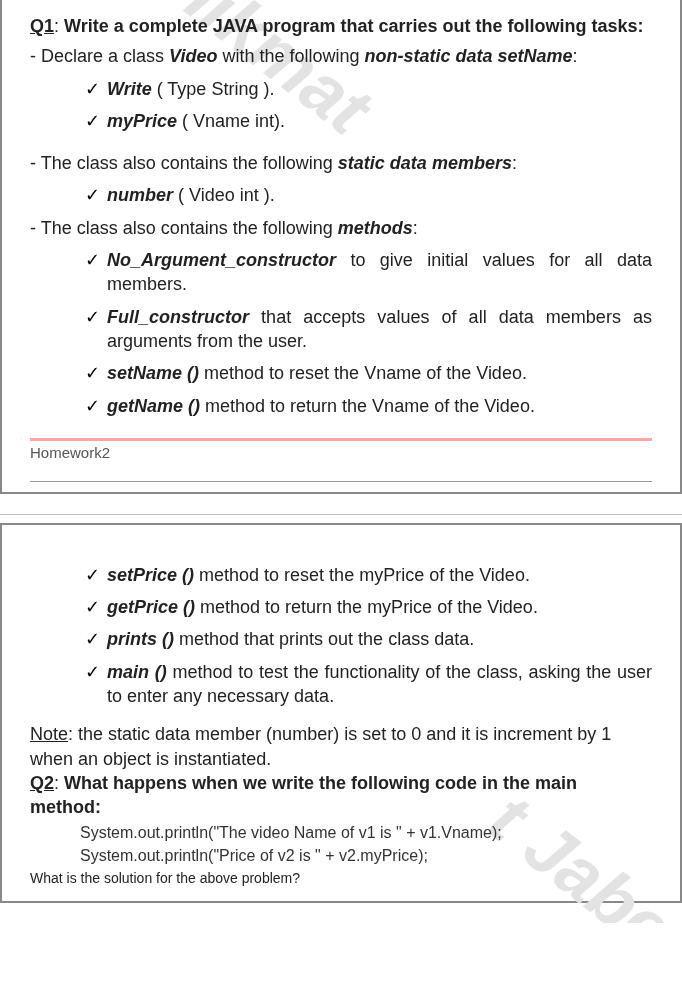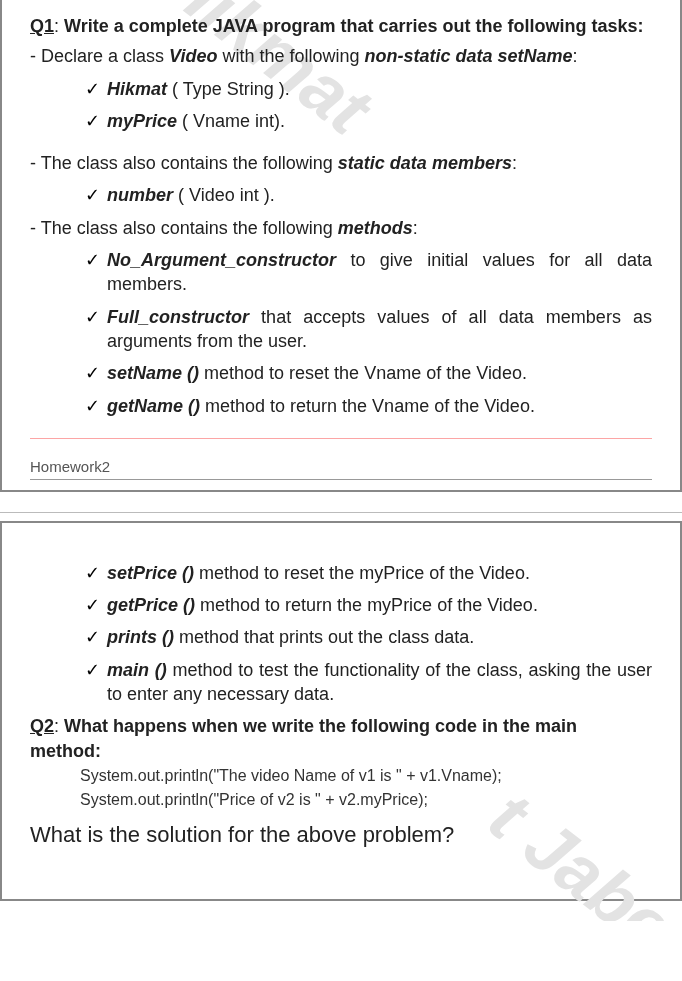--- a/index.html
+++ b/index.html
@@ -56,29 +56,29 @@
     .ital-term {
       font-style: italic;
       font-weight: 700;
     }
     .justify {
       text-align: justify;
     }
     .footer-bar {
       margin-top: 20px;
       position: relative;
-      border-top: 1px solid #fca5a5;
+      border-top: 3px solid #fca5a5;
       border-bottom: 1px solid #999;
       padding: 2px 0;
       font-size: 15px;
       color: #555;
       display: flex;
       justify-content: space-between;
       min-height: 36px;
-      align-items: flex-end;
+      align-items: flex-start;
     }
     .footer-right {
       text-align: right;
     }
     .code-line {
       font-family: Arial, Helvetica, sans-serif;
       font-size: 16px;
       color: #333;
       padding-left: 50px;
       margin: 2px 0;
@@ -133,21 +133,21 @@
       <span class="q-label">Q1</span><span>: </span><span class="q-text">Write a complete JAVA program that carries out the following tasks:</span>
     </div>
 
     <div class="bullet-dash">
       <span>Declare a class </span><span class="ital-term">Video</span><span> with the following </span><span class="ital-term">non-static data setName</span><span>:</span>
     </div>
 
     <div class="check-list">
       <div class="check-item">
         <span class="tick">✓</span>
-        <span class="ital-term">Hikmat</span><span>  ( Type  String ).</span>
+        <span class="ital-term">Write</span><span>  ( Type  String ).</span>
       </div>
       <div class="check-item">
         <span class="tick">✓</span>
         <span class="ital-term">myPrice</span><span>   ( Vname  int).</span>
       </div>
     </div>
 
     <div class="bullet-dash" style="margin-top:18px">
       <span>The class also contains the following </span><span class="ital-term">static data members</span><span>:</span>
     </div>
@@ -207,24 +207,27 @@
       <div class="check-item">
         <span class="tick">✓</span>
         <span class="ital-term">prints ()</span><span> method that prints out the class data.</span>
       </div>
       <div class="check-item justify">
         <span class="tick">✓</span>
         <span class="ital-term">main ()</span><span> method to test the functionality of the class, asking the user to enter any necessary data.</span>
       </div>
     </div>
 
+    <div style="margin-top:14px">
+      <span class="note-label">Note</span><span>: the static data member (number) is set to 0 and it is increment by 1 when an object is instantiated.</span>
+    </div>
 
     <div style="">
       <span class="q-label">Q2</span><span>: </span><span class="q-text">What happens when we write the following code in the main method:</span>
     </div>
 
     <div class="code-line">System.out.println("The video Name of v1 is " + v1.Vname);</div>
     <div class="code-line">System.out.println("Price of v2 is " + v2.myPrice);</div>
 
-    <div style="margin-top:10px;font-size:22px">What is the solution for the above problem?</div>
+    <div style="margin-top:2px;font-size:14px">What is the solution for the above problem?</div>
 
   </div>
 </div>
 
 </body></html>

